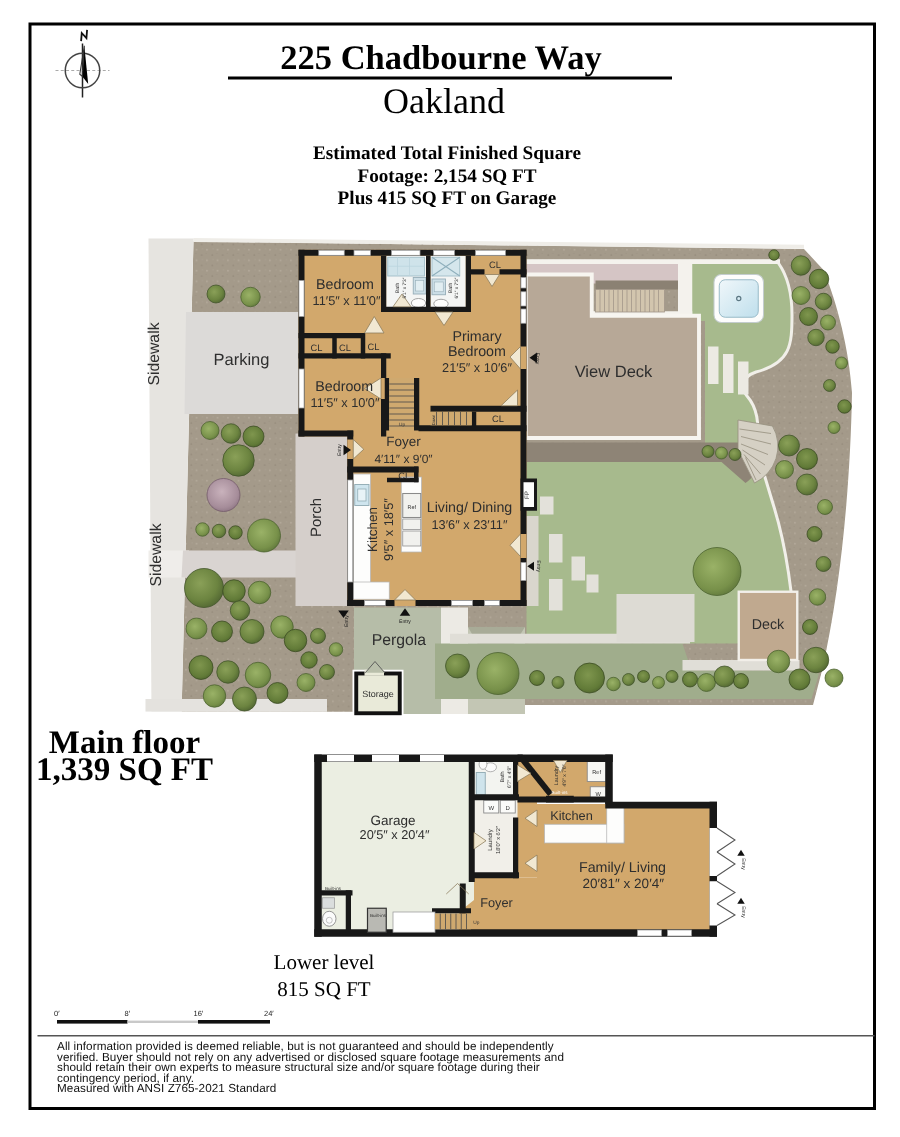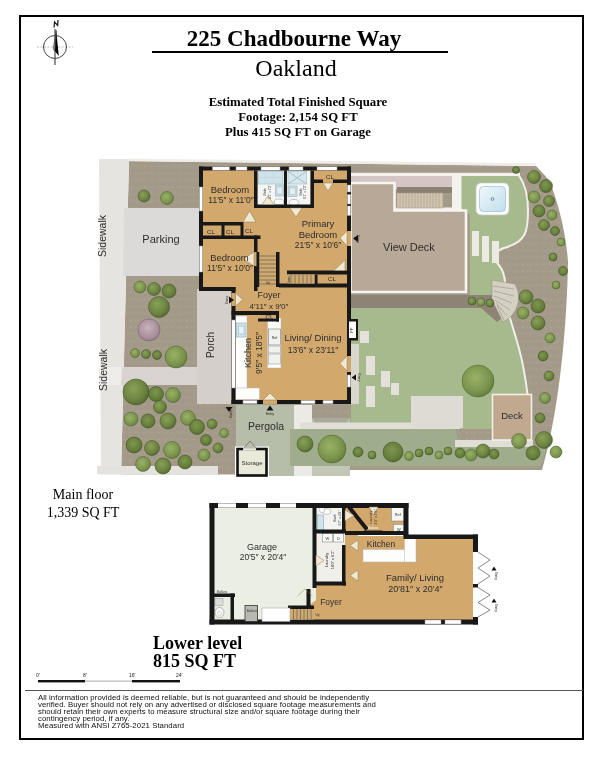--- a/index.html
+++ b/index.html
@@ -492,21 +492,21 @@
 <path d="M266.5,410.5 L270,405.5 L273.5,410.5 Z" fill="#111"></path>
 <text x="270" y="415" font-size="3.4" fill="#222" text-anchor="middle">Entry</text>
 <path d="M353,235 L358,238.5 L353,242 Z" fill="#111" transform="rotate(180 355.5 238.5)"></path>
 <text x="357" y="239" font-size="3.4" fill="#222" text-anchor="middle" transform="rotate(90 357 239)">Entry</text>
 <path d="M356,374.5 L351.5,377.5 L356,380.5 Z" fill="#111"></path>
 <text x="358" y="377.5" font-size="3.4" fill="#222" text-anchor="middle" transform="rotate(90 358 377.5)">Entry</text>
 </g>
 </g>
 </svg>
 
-<div class="abs serif" style="left:20px;top:486px;width:126px;text-align:center;font-size:14px;font-weight:normal;line-height:17.5px;">Main floor<br>1,339 SQ FT</div>
+<div class="abs serif" style="left:20px;top:486px;width:126px;text-align:center;font-size:22px;font-weight:bold;line-height:17.5px;">Main floor<br>1,339 SQ FT</div>
 
 <svg id="lowerplan" class="abs" style="left:195px;top:495px;" width="320" height="135" viewBox="195 495 320 135">
 
 <g>
 
 <rect x="212" y="506" width="104" height="114" fill="#ebeee2"></rect>
 
 <polygon points="345,506 406,506 406,534 358,534 358,585 316,585 316,534 345,534" fill="#d2a86c"></polygon>
 
 <polygon points="316,585 358,585 358,536 476,536 476,622 306,622 306,608 316,600" fill="#d2a86c"></polygon>
@@ -650,21 +650,21 @@
 </g>
 
 <g>
 <path d="M491.5,570.5 L496.5,570.5 L494,566.5 Z" fill="#111"></path>
 <text x="494.5" y="576" font-size="3.3" fill="#222" text-anchor="middle" transform="rotate(90 494.5 576)">Entry</text>
 <path d="M491.5,602.5 L496.5,602.5 L494,598.5 Z" fill="#111"></path>
 <text x="494.5" y="608" font-size="3.3" fill="#222" text-anchor="middle" transform="rotate(90 494.5 608)">Entry</text>
 </g>
 </svg>
 
-<div class="abs serif" style="left:153px;top:634px;width:126px;font-size:18px;font-weight:bold;line-height:18px;">Lower level<br>815 SQ FT</div>
+<div class="abs serif" style="left:153px;top:634px;width:126px;text-align:center;font-size:14px;font-weight:normal;line-height:18px;">Lower level<br>815 SQ FT</div>
 
 <svg class="abs" style="left:30px;top:670px;" width="170" height="16" viewBox="0 0 170 16">
   <text x="6" y="7" font-size="5" fill="#222">0′</text>
   <text x="53" y="7" font-size="5" fill="#222">8′</text>
   <text x="99" y="7" font-size="5" fill="#222">16′</text>
   <text x="146" y="7" font-size="5" fill="#222">24′</text>
   <rect x="8" y="10" width="47" height="2.4" fill="#111"></rect>
   <rect x="55" y="10.4" width="47" height="1.6" fill="#c9c9c9"></rect>
   <rect x="102" y="10" width="48" height="2.4" fill="#111"></rect>
 </svg>

